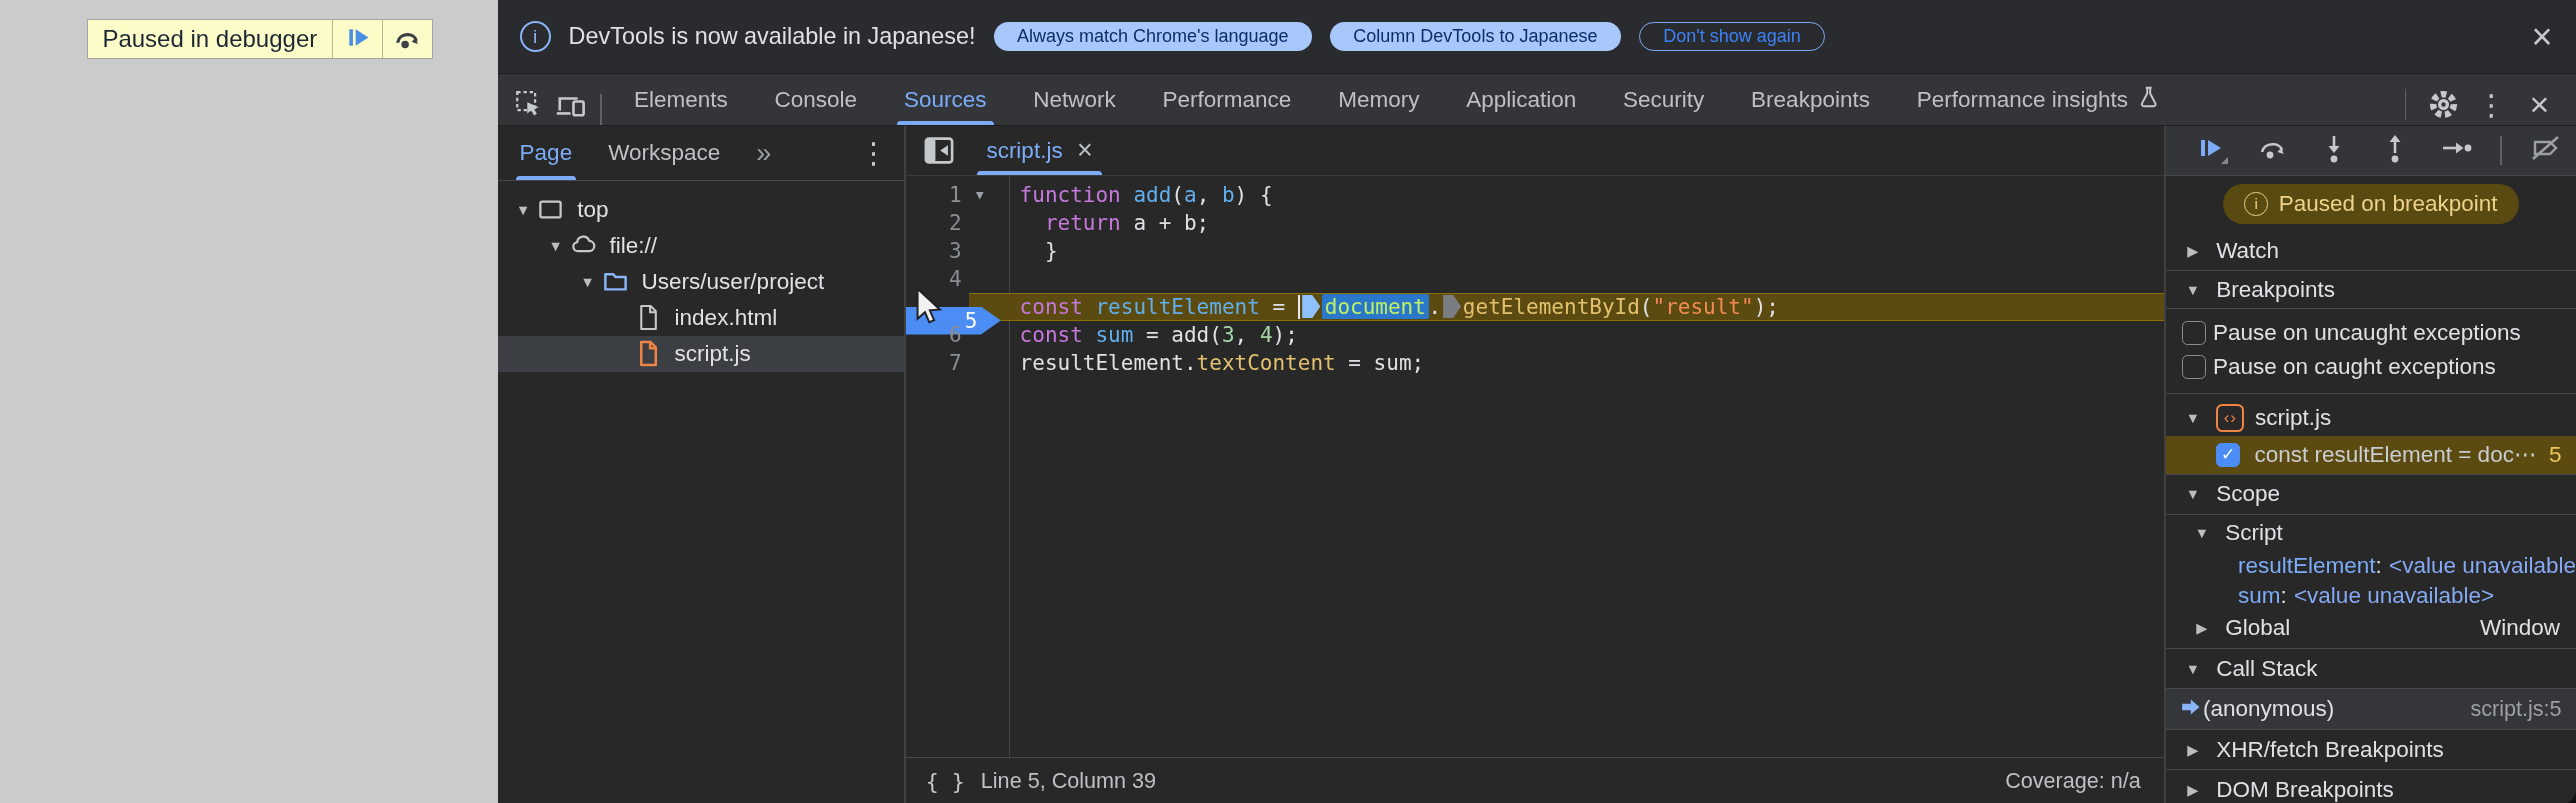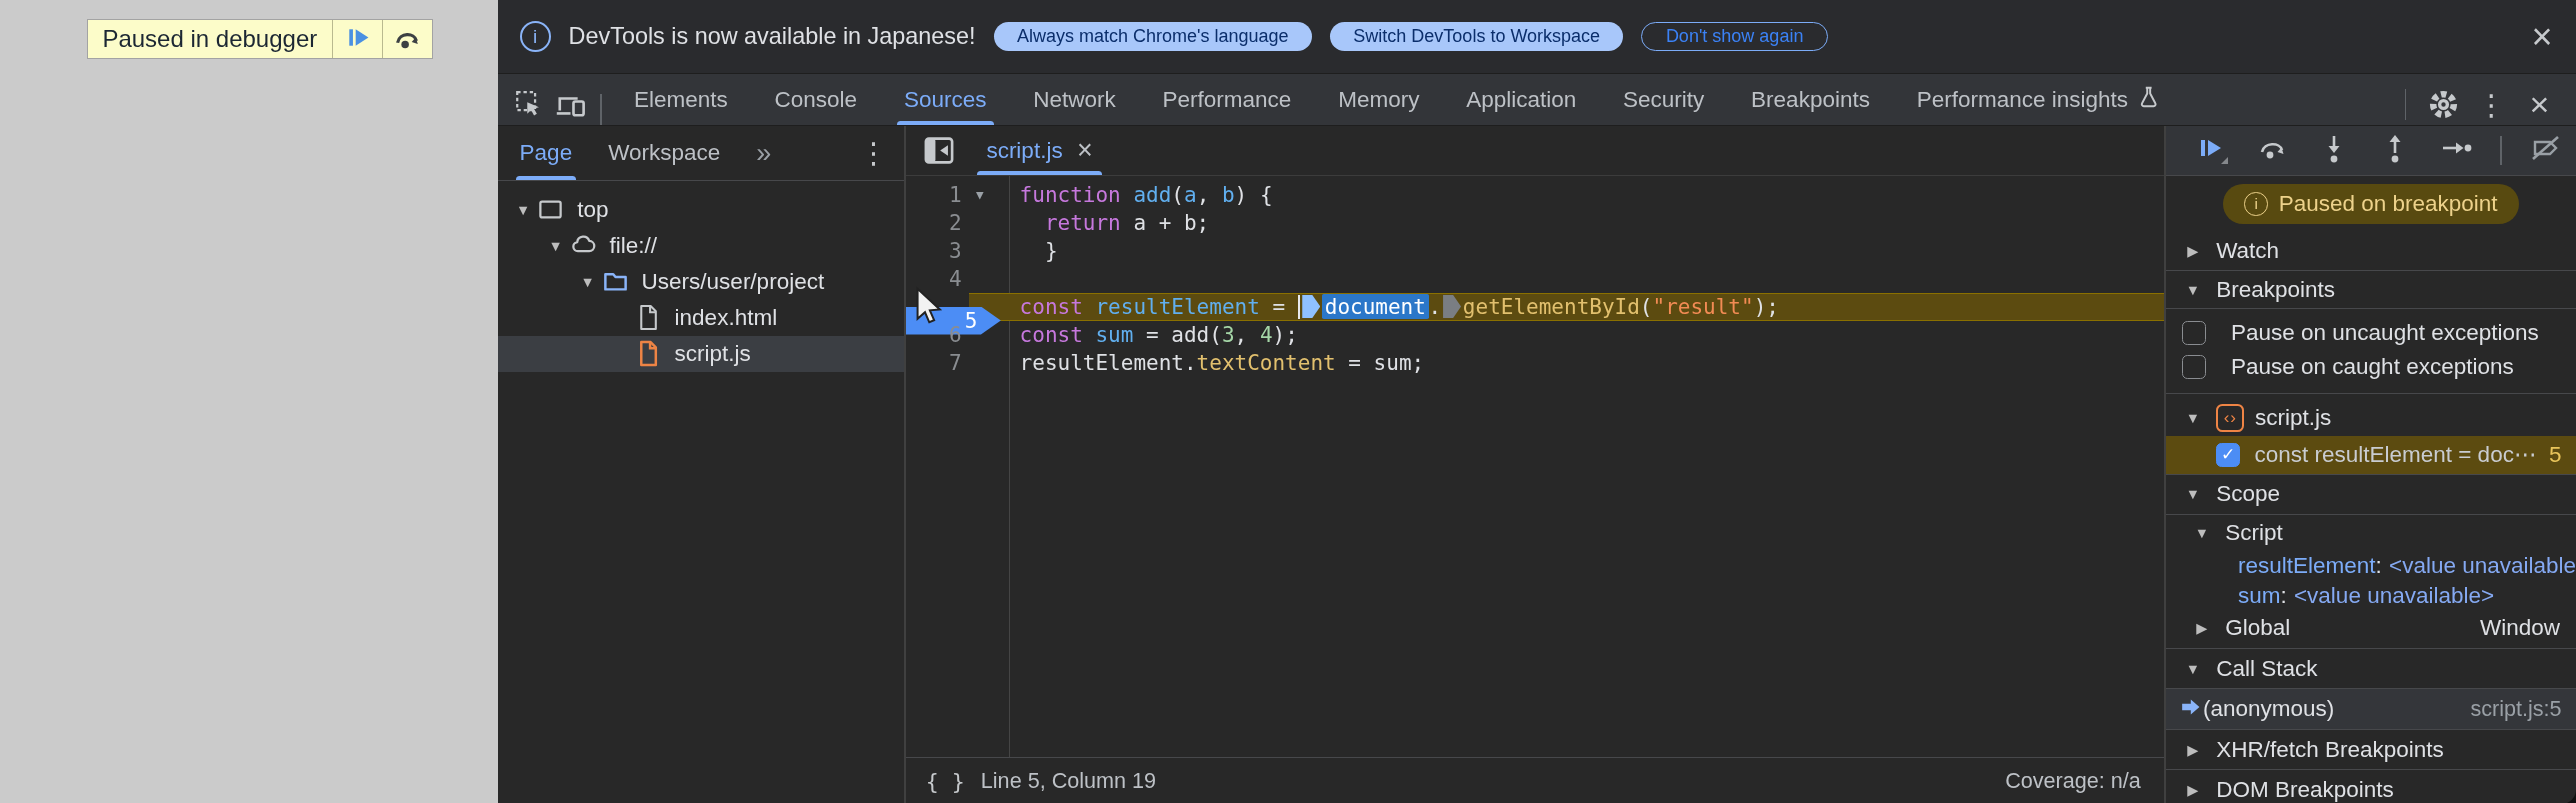--- a/index.html
+++ b/index.html
@@ -79,21 +79,21 @@
   .gutter { width:63px; flex:none; text-align:right; padding-right:7.2px; color:#8A8D91; position:relative; }
   .fold { width:40px; flex:none; color:#9AA0A6; font-size:12.6px; padding-left:7.2px; }
   .code-text { flex:1; white-space:pre; color:#DFE1E5; height:100%; display:flex; align-items:center; padding-left:10.8px; }
   .code-line.exec .code-text { background:var(--exec-line-bg); border-top:1.8px solid #8A7000; border-bottom:1.8px solid #8A7000; }
   .code-line.exec .fold { background:var(--exec-line-bg); border-top:1.8px solid #8A7000; border-bottom:1.8px solid #8A7000; height:100%; }
   .bp-flag { position:absolute; left:-47px; right:-32px; top:0; height:28px; background:var(--accent-strong);
              color:#fff; line-height:28px; text-align:right; padding-right:23.4px;
              clip-path:polygon(0 0, 86% 0, 100% 50%, 86% 100%, 0 100%); }
   .tk-kw { color:var(--keyword); } .tk-def { color:var(--definition); } .tk-prop { color:var(--property); }
   .tk-str { color:var(--string); } .tk-num { color:var(--number); }
-  .tk-sel { background:#2B77C9; color:#ffffff; border-radius:1.8px; padding:0.9px 2.7px; }
+  .tk-sel { background:#2B77C9; color:#bef264; border-radius:1.8px; padding:0.9px 2.7px; }
   .caret { display:inline-block; width:2.7px; height:24px; background:#E8EAED; vertical-align:middle; }
   .mk { display:inline-block; width:18px; height:23.4px; vertical-align:middle; margin:0 1.8px;
         clip-path:polygon(0 0,55% 0,100% 50%,55% 100%,0 100%); }
   .mk-b { background:#8FC1FF; } .mk-g { background:#7A7E83; }
   .mouse-cursor { position:absolute; left:5.4px; top:110px; z-index:5; }
   .status-bar { height:47px; flex:none; border-top:0.9px solid #47484B; display:flex; align-items:center;
                 padding:0 23.4px 0 20px; color:#BDC1C6; font-size:21.6px; gap:16px; }
   .braces { font-family:"DejaVu Sans Mono", monospace; font-size:21.6px; color:#C6C9CC; }
   .status-right { margin-left:auto; }
 
@@ -104,21 +104,21 @@
   .dbg-sep { width:1.8px; height:29px; background:#5F6368; }
   .paused-wrap { height:56px; flex:none; display:flex; align-items:center; justify-content:center; }
   .paused-pill { display:flex; align-items:center; gap:10.8px; background:var(--paused-pill-bg);
                  color:var(--paused-pill-text); border-radius:25px; padding:7.2px 21.6px; font-size:22.5px; }
   .i-circle { width:23.4px; height:23.4px; border-radius:50%; border:1.8px solid var(--paused-pill-text);
               display:flex; align-items:center; justify-content:center; font-size:15.3px; flex:none; }
   .row { display:flex; align-items:center; padding-left:14.4px; gap:10.8px; flex:none; }
   .h42 { height:38px; } .h44 { height:40px; }
   .bt { border-top:0.9px solid #47484B; }
   .bp-options { padding:7.2px 0 9px; flex:none; }
-  .opt-row { height:34px; display:flex; align-items:center; gap:25px; padding-left:16px; }
+  .opt-row { height:34px; display:flex; align-items:center; gap:7px; padding-left:16px; }
   .checkbox { width:24px; height:24px; border-radius:5.4px; border:1.8px solid #8A8D91; flex:none; }
   .checkbox.checked { background:var(--accent-strong); border-color:var(--accent-strong);
                       display:flex; align-items:center; justify-content:center; color:#fff; font-size:17px; }
   .bp-group { padding-top:5.4px; flex:none; }
   .src-icon { width:28px; height:28px; border:2.7px solid var(--js-orange); border-radius:6.3px; color:var(--js-orange);
               display:flex; align-items:center; justify-content:center; font-size:17px; letter-spacing:0.9px; flex:none; }
   .bp-item { height:38px; background:var(--exec-line-bg); display:flex; align-items:center; gap:14.4px;
              padding:0 14.4px 0 50px; flex:none; }
   .bp-item .bp-text { color:#C9CCD1; flex:1; white-space:nowrap; overflow:hidden; }
   .bp-item .bp-line { color:#E9C55B; }
@@ -157,21 +157,21 @@
     </div>
   </div>
 </div>
 
 <div class="devtools">
 
   <div class="notif-bar">
     <div class="info-circle">i</div>
     <div class="notif-msg">DevTools is now available in Japanese!</div>
     <button class="pill">Always match Chrome's language</button>
-    <button class="pill">Switch DevTools to Workspace</button>
+    <button class="pill">Column DevTools to Japanese</button>
     <button class="pill ghost">Don't show again</button>
     <div class="x-btn">×</div>
   </div>
 
   <div class="main-toolbar">
     <div class="tb-icon" style="margin-left:10.8px">
       <svg width="29" height="29" viewBox="0 0 26 26">
           <rect x="2" y="2" width="16" height="16" fill="none" stroke="#C6C9CC" stroke-width="2" stroke-dasharray="3 2.6"></rect>
           <path d="M11 11l10.5 4.4-4.6 1.2 2.7 4.8-2.5 1.4-2.7-4.8-3.4 3.2z" fill="#C6C9CC"></path>
         </svg>
@@ -350,21 +350,21 @@
             </div>
           </div>
         <div class="mouse-cursor">
           <svg width="36" height="40" viewBox="0 0 24 28">
               <path d="M4 2v21l5.2-4.6 3 7 3.4-1.5-3-6.9 7-.6z" fill="#F2F2F2" stroke="#222" stroke-width="1.4"></path>
             </svg>
         </div>
       </div>
       <div class="status-bar">
         <span class="braces">{ }</span>
-        <span>Line 5, Column 19</span>
+        <span>Line 5, Column 39</span>
         <span class="status-right">Coverage: n/a</span>
       </div>
     </div>
 
     <div class="v-sep"></div>
 
     <div class="debug-panel">
       <div class="debug-toolbar">
         <div>
           <svg width="34" height="34" viewBox="0 0 34 34">

